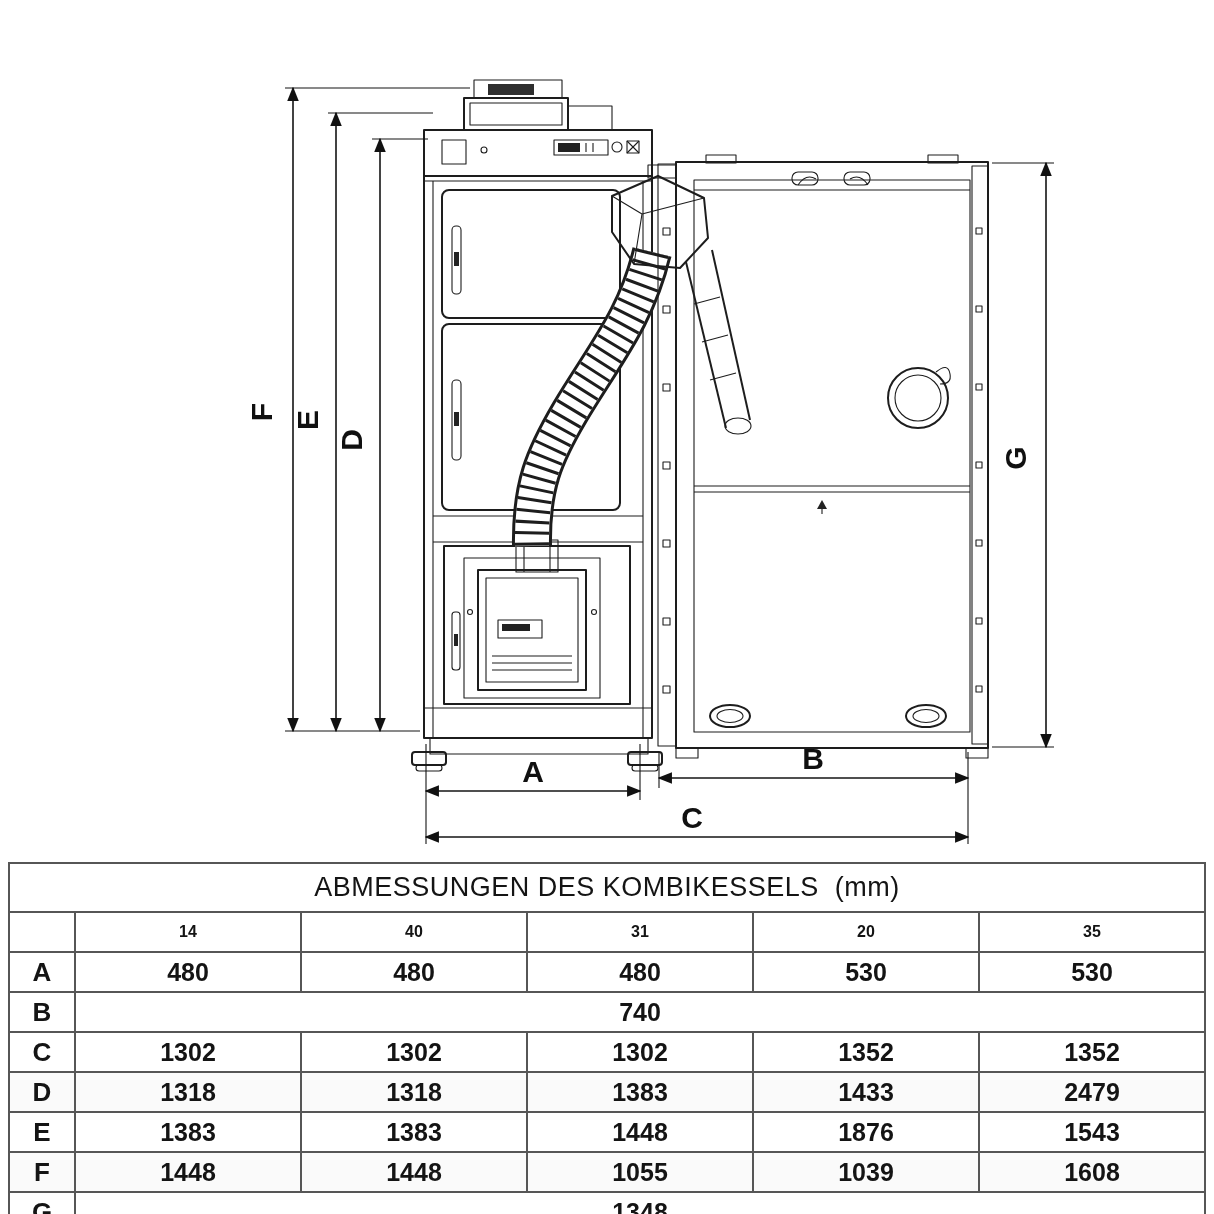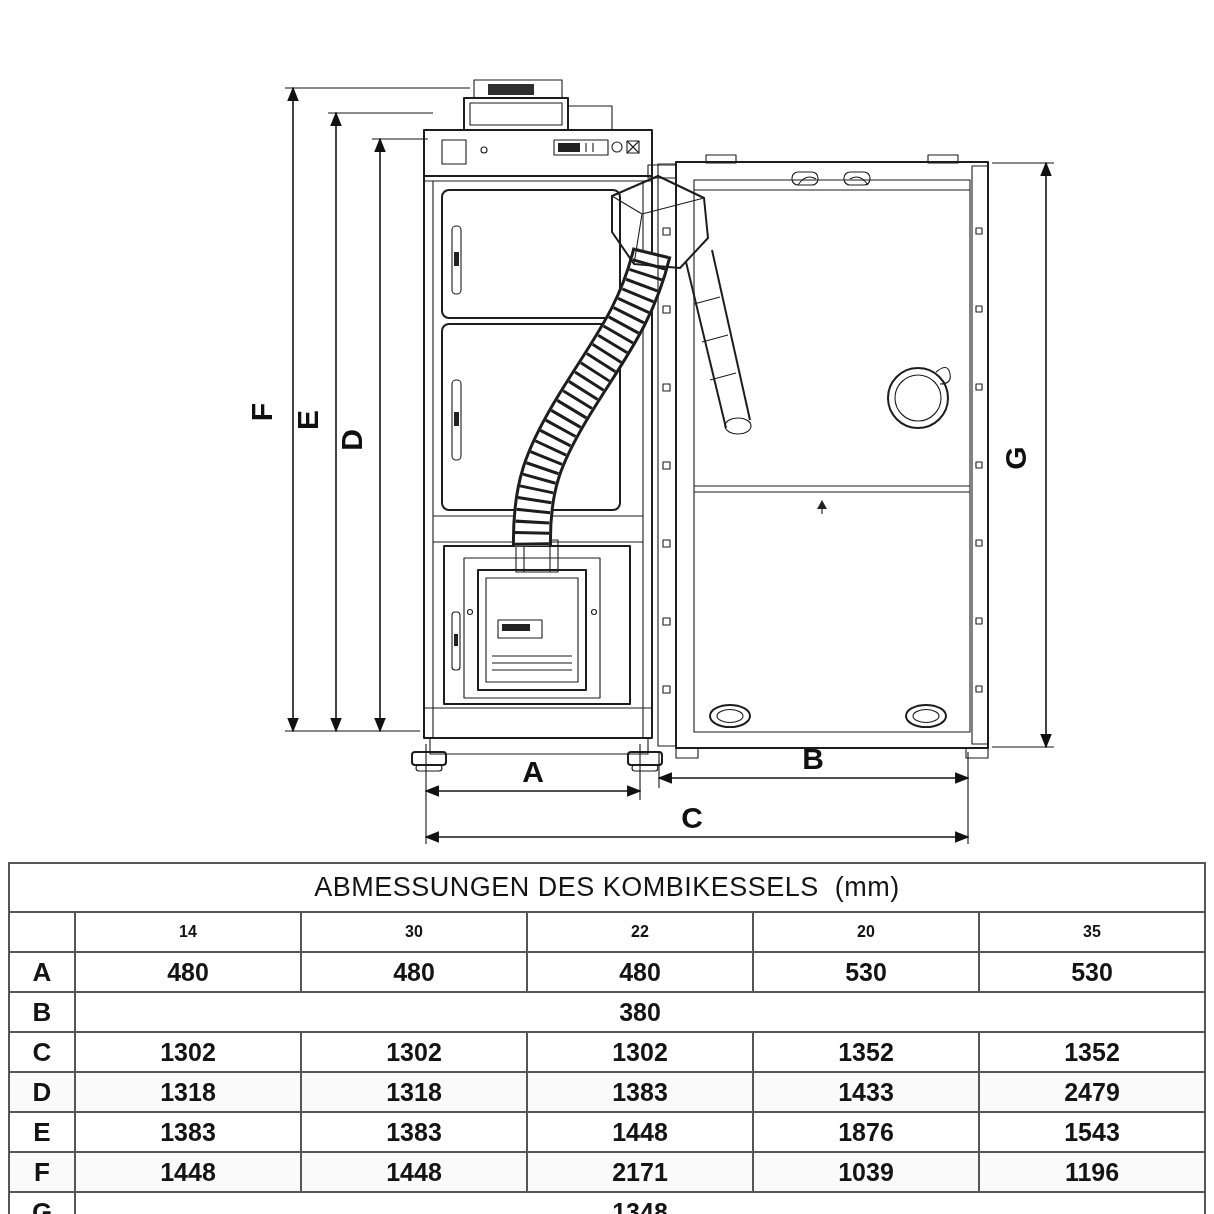--- a/index.html
+++ b/index.html
@@ -211,36 +211,36 @@
         <col>
         <col>
     </colgroup>
     <tbody>
       <tr>
         <td class="title" colspan="6">ABMESSUNGEN DES KOMBIKESSELS  (mm)</td>
       </tr>
       <tr>
         <td class="colhdr"></td>
         <td class="colhdr">14</td>
-        <td class="colhdr">30</td>
-        <td class="colhdr">22</td>
+        <td class="colhdr">40</td>
+        <td class="colhdr">31</td>
         <td class="colhdr">20</td>
         <td class="colhdr">35</td>
       </tr>
       <tr>
         <td class="rowlbl">A</td>
         <td>480</td>
         <td>480</td>
         <td>480</td>
         <td>530</td>
         <td>530</td>
       </tr>
       <tr>
         <td class="rowlbl">B</td>
-        <td colspan="5">380</td>
+        <td colspan="5">740</td>
       </tr>
       <tr>
         <td class="rowlbl">C</td>
         <td>1302</td>
         <td>1302</td>
         <td>1302</td>
         <td>1352</td>
         <td>1352</td>
       </tr>
       <tr class="alt">
@@ -256,23 +256,23 @@
         <td>1383</td>
         <td>1383</td>
         <td>1448</td>
         <td>1876</td>
         <td>1543</td>
       </tr>
       <tr class="alt">
         <td class="rowlbl">F</td>
         <td>1448</td>
         <td>1448</td>
-        <td>2171</td>
+        <td>1055</td>
         <td>1039</td>
-        <td>1196</td>
+        <td>1608</td>
       </tr>
       <tr>
         <td class="rowlbl">G</td>
         <td colspan="5">1348</td>
       </tr>
     </tbody>
   </table>
 
 </div>
 

